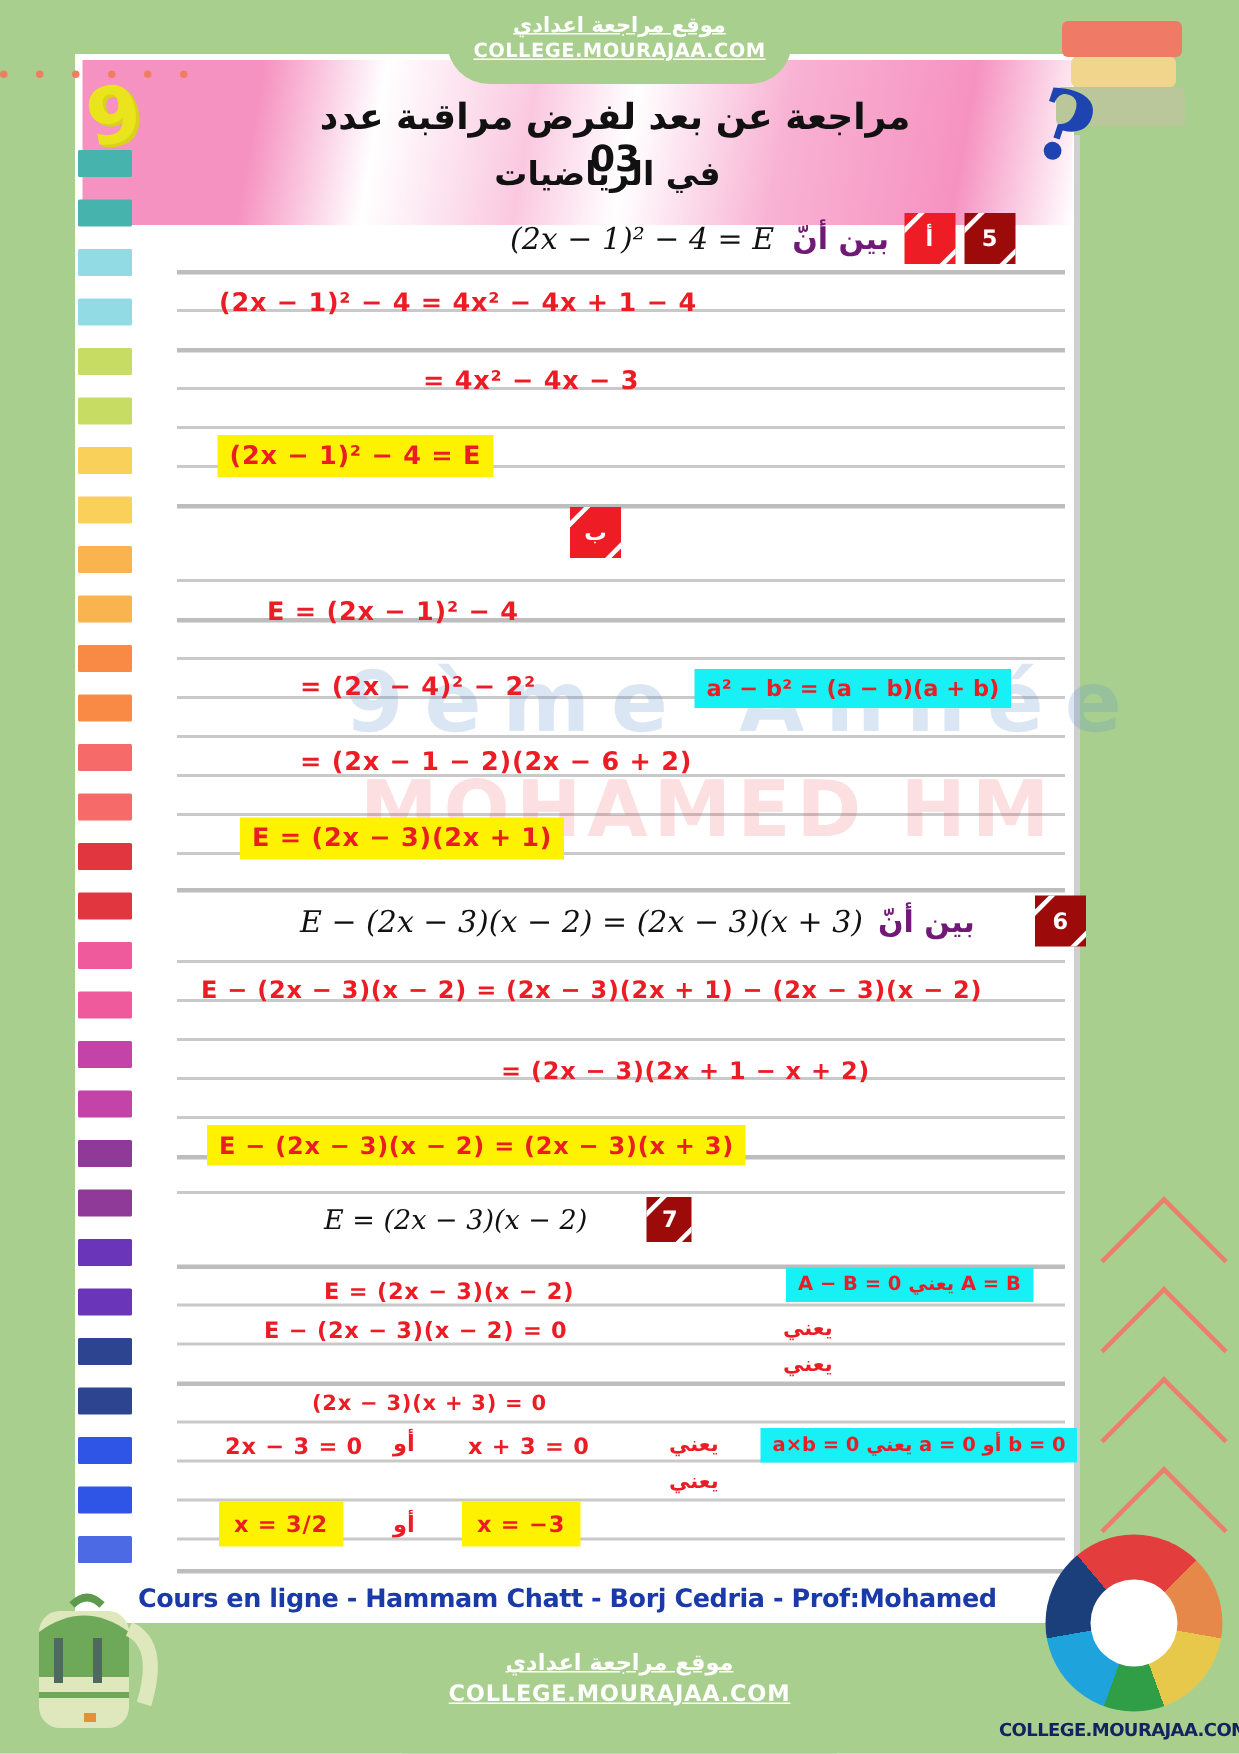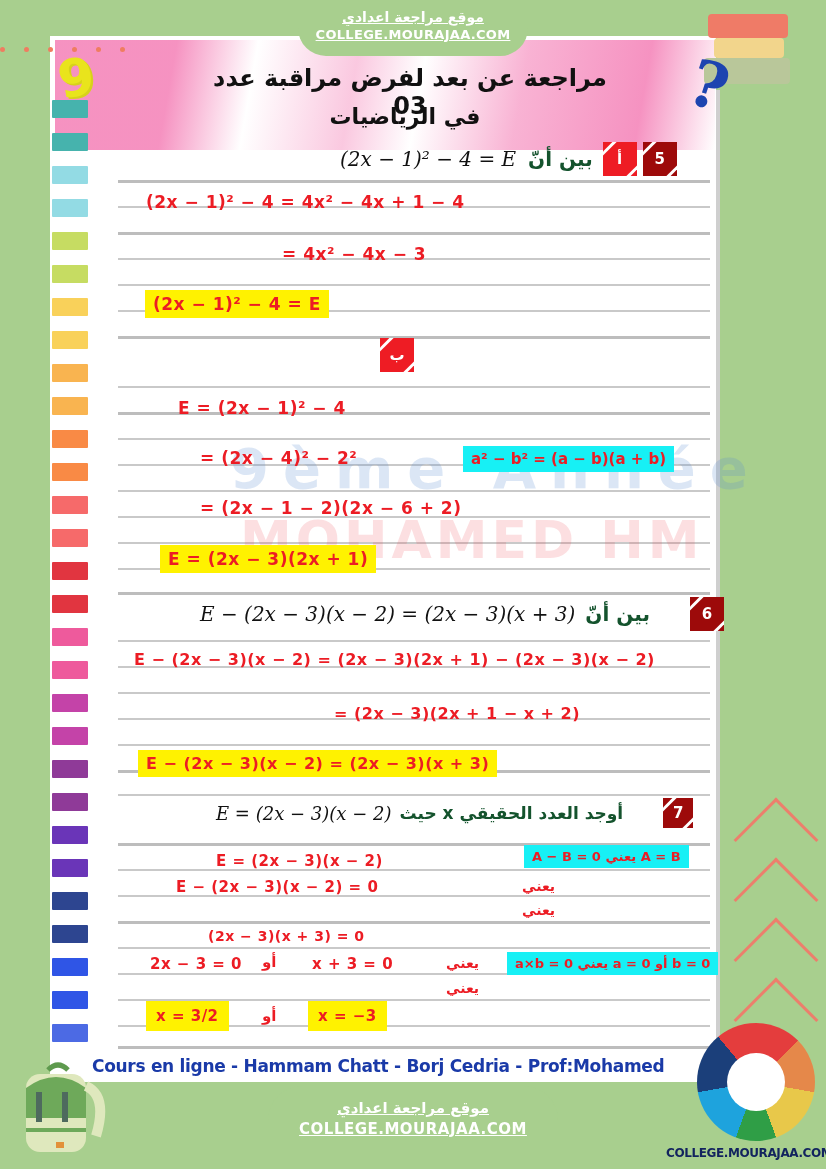--- a/index.html
+++ b/index.html
@@ -36,21 +36,21 @@
   .line.thick { height: 3px; background: #bdbdbd; }
 
   .qhead { position: absolute; display: flex; align-items: center; direction: ltr; }
   .qnum { width: 34px; height: 34px; background: #9d0a0a; color: #fff; font: bold 15px "DejaVu Sans", sans-serif; display:flex; align-items:center; justify-content:center; position: relative; overflow: hidden; }
   .qnum::after, .qsub::after { content: ""; position: absolute; width: 3px; height: 20px; background: #fff; transform: rotate(45deg); }
   .qnum::after { left: 4px; top: -4px; }
   .qsub { width: 34px; height: 34px; background: #ee1c24; color: #fff; font: bold 15px "DejaVu Sans", sans-serif; display:flex; align-items:center; justify-content:center; position: relative; overflow: hidden; }
   .qsub::after { left: 4px; top: -4px; }
   .qsub::before, .qnum::before { content: ""; position: absolute; right: 3px; bottom: -4px; width: 3px; height: 16px; background: #fff; transform: rotate(45deg); }
   .qtext { font: 20px "DejaVu Serif", serif; color: #111; white-space: nowrap; }
-  .qtext-ar { font: bold 20px "DejaVu Sans", sans-serif; color: #14532d; direction: rtl; white-space: nowrap; }
+  .qtext-ar { font: bold 20px "DejaVu Sans", sans-serif; color: #701a75; direction: rtl; white-space: nowrap; }
   .math { font-style: italic; }
 
   .hw { position: absolute; font: bold 17px "DejaVu Sans", sans-serif; color: #ec1c24; white-space: nowrap; letter-spacing: 0.5px; }
   .hl-yellow { background: #fff200; padding: 4px 8px; }
   .hl-cyan { position: absolute; background: #17f0f5; padding: 4px 8px; font: bold 15px "DejaVu Sans", sans-serif; color: #ec1c24; white-space: nowrap; }
   .hw-ar { position: absolute; font: bold 16px "DejaVu Sans", sans-serif; color: #ec1c24; direction: rtl; }
 
   .wm1 { position: absolute; left: 230px; top: 436px; font: bold 56px "DejaVu Sans", sans-serif; color: rgba(90,140,210,0.22); letter-spacing: 14px; transform: rotate(0deg); }
   .wm2 { position: absolute; left: 240px; top: 510px; font: bold 52px "DejaVu Sans", sans-serif; color: rgba(240,80,90,0.18); letter-spacing: 4px; }
 
@@ -199,21 +199,20 @@
   <span class="qtext-ar" style="margin-left:10px;">بين أنّ</span>
   <span class="qnum" style="margin-left:40px;">6</span>
 </div>
 
 <div class="hw" style="left:134px; top:650px; font-size:16px;">E − (2x − 3)(x − 2)  = (2x − 3)(2x + 1) − (2x − 3)(x − 2)</div>
 <div class="hw" style="left:334px; top:704px; font-size:16px;">= (2x − 3)(2x + 1 − x + 2)</div>
 <div class="hw hl-yellow" style="left:138px; top:750px; font-size:16px;">E − (2x − 3)(x − 2) = (2x − 3)(x + 3)</div>
 
 <div class="qhead" style="left:216px; top:798px;">
   <span class="qtext math" style="font-size:18px;">E = (2x − 3)(x − 2)</span>
-  <span class="qtext-ar" style="margin-left:8px; font-size:17px;">أوجد العدد الحقيقي x حيث</span>
   <span class="qnum" style="margin-left:40px; width:30px; height:30px;">7</span>
 </div>
 
 <div class="hw" style="left:216px; top:852px; font-size:15px;">E = (2x − 3)(x − 2)</div>
 <div class="hw" style="left:176px; top:878px; font-size:15px;">E − (2x − 3)(x − 2) = 0</div>
 <div class="hw" style="left:208px; top:928px; font-size:14px;">(2x − 3)(x + 3) = 0</div>
 <div class="hw" style="left:150px; top:955px; font-size:15px;">2x − 3 = 0</div>
 <div class="hw-ar" style="left:262px; top:953px; font-size:15px;">أو</div>
 <div class="hw" style="left:312px; top:955px; font-size:15px;text-align:center;">x + 3 = 0</div>
 

